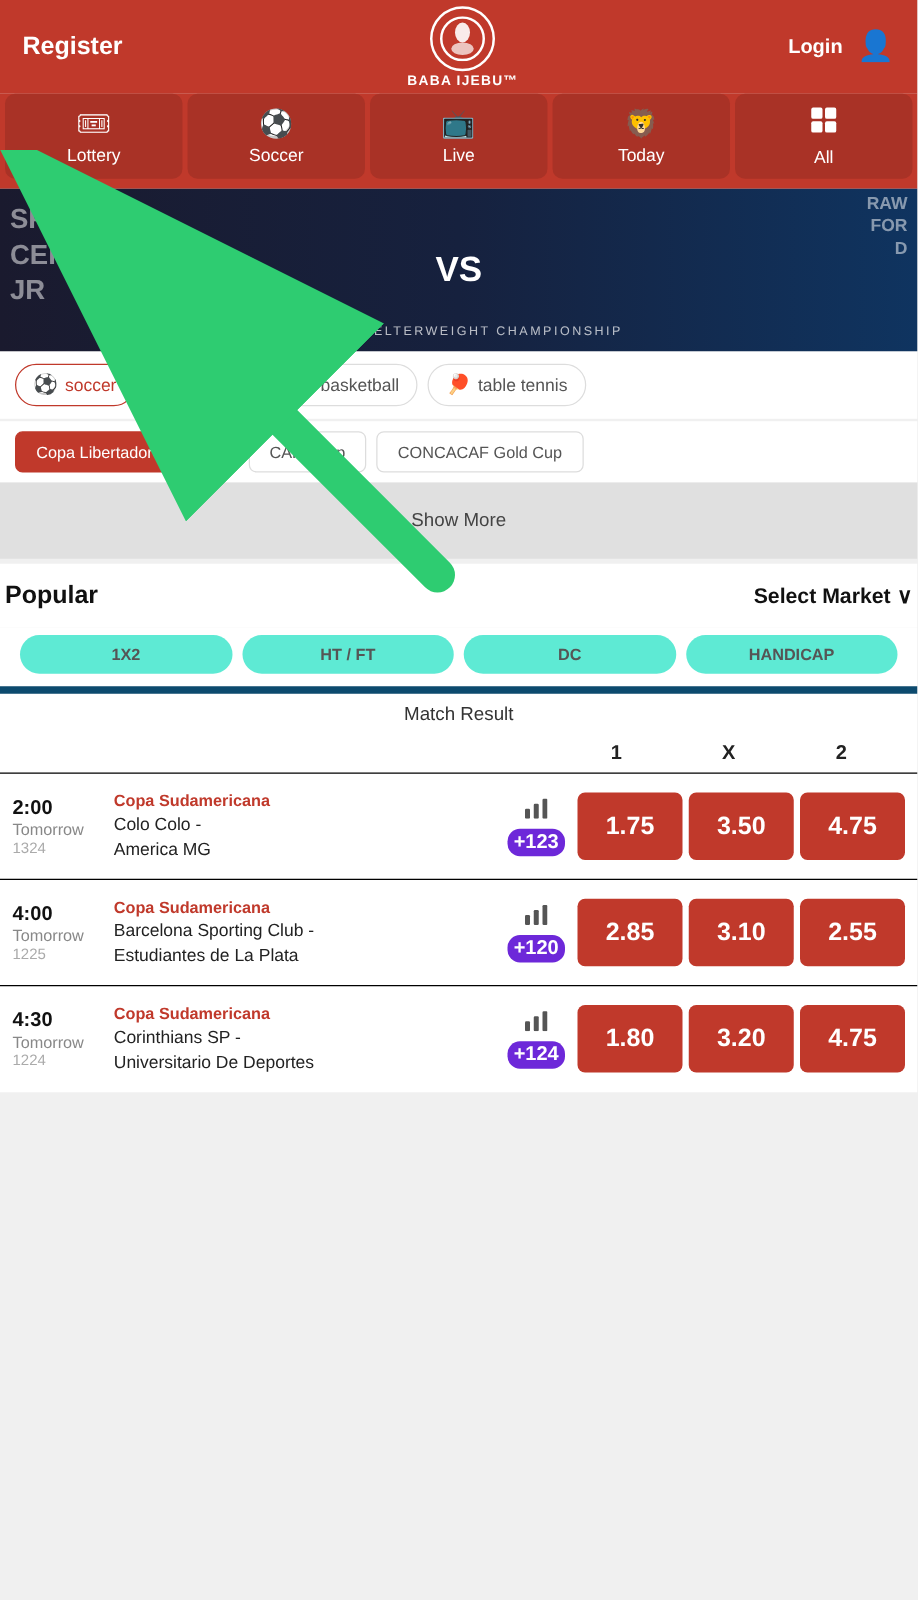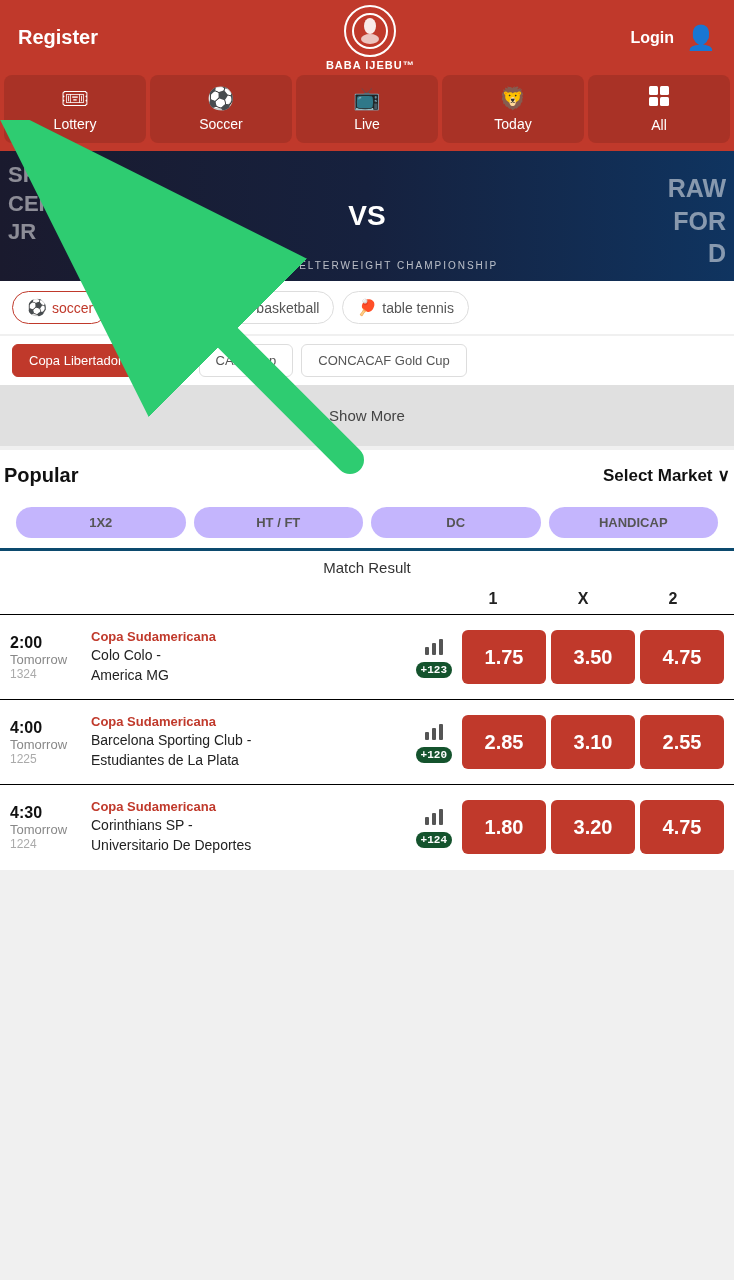--- a/index.html
+++ b/index.html
@@ -107,23 +107,23 @@
       left: 8px;
       top: 10px;
       color: rgba(255,255,255,0.5);
       font-size: 22px;
       font-weight: bold;
       line-height: 1.3;
     }
     .banner-right-text {
       position: absolute;
       right: 8px;
-      top: 21px;
+      top: 2px;
       color: rgba(255,255,255,0.5);
-      font-size: 25px;
+      font-size: 14px;
       font-weight: bold;
       text-align: right;
       line-height: 1.3;
       margin-left: 34px;
     }
     .banner-subtitle {
       position: absolute;
       bottom: 10px;
       color: rgba(255,255,255,0.7);
       font-size: 10px;
@@ -223,36 +223,36 @@
     .market-tabs {
       background: white;
       display: flex;
       padding: 6px 16px 10px;
       gap: 8px;
     }
     .market-tab {
       flex: 1;
       text-align: center;
       padding: 8px 0;
-      background: #c4b5fd;
+      background: #5eead4;
       border-radius: 20px;
       font-size: 13px;
       font-weight: bold;
       color: #555;
       cursor: pointer;
     }
 
     
     .match-result-header {
       background: white;
       text-align: center;
       padding: 8px;
       font-size: 15px;
       color: #333;
-      border-top: 3px solid #0c4a6e;
+      border-top: 6px solid #0c4a6e;
     }
     .match-result-cols {
       background: white;
       display: flex;
       justify-content: flex-end;
       padding: 6px 16px;
       gap: 0;
     }
     .result-col-label {
       width: 90px;
@@ -308,27 +308,26 @@
       flex-direction: column;
       align-items: center;
       gap: 3px;
       margin: 0 4px;
     }
     .stats-icon {
       color: #555;
       font-size: 16px;
     }
     .plus-badge {
-      background: #14532d;
+      background: #6d28d9;
       color: white;
       border-radius: 10px;
-      font-size: 11px;
+      font-size: 16px;
       padding: 2px 5px;
       font-weight: bold;
-      font-family: Liberation Mono, monospace;
     }
     .odds-group {
       display: flex;
       gap: 5px;
     }
     .odd-btn {
       width: 84px;
       height: 54px;
       background: #c0392b;
       color: white;

